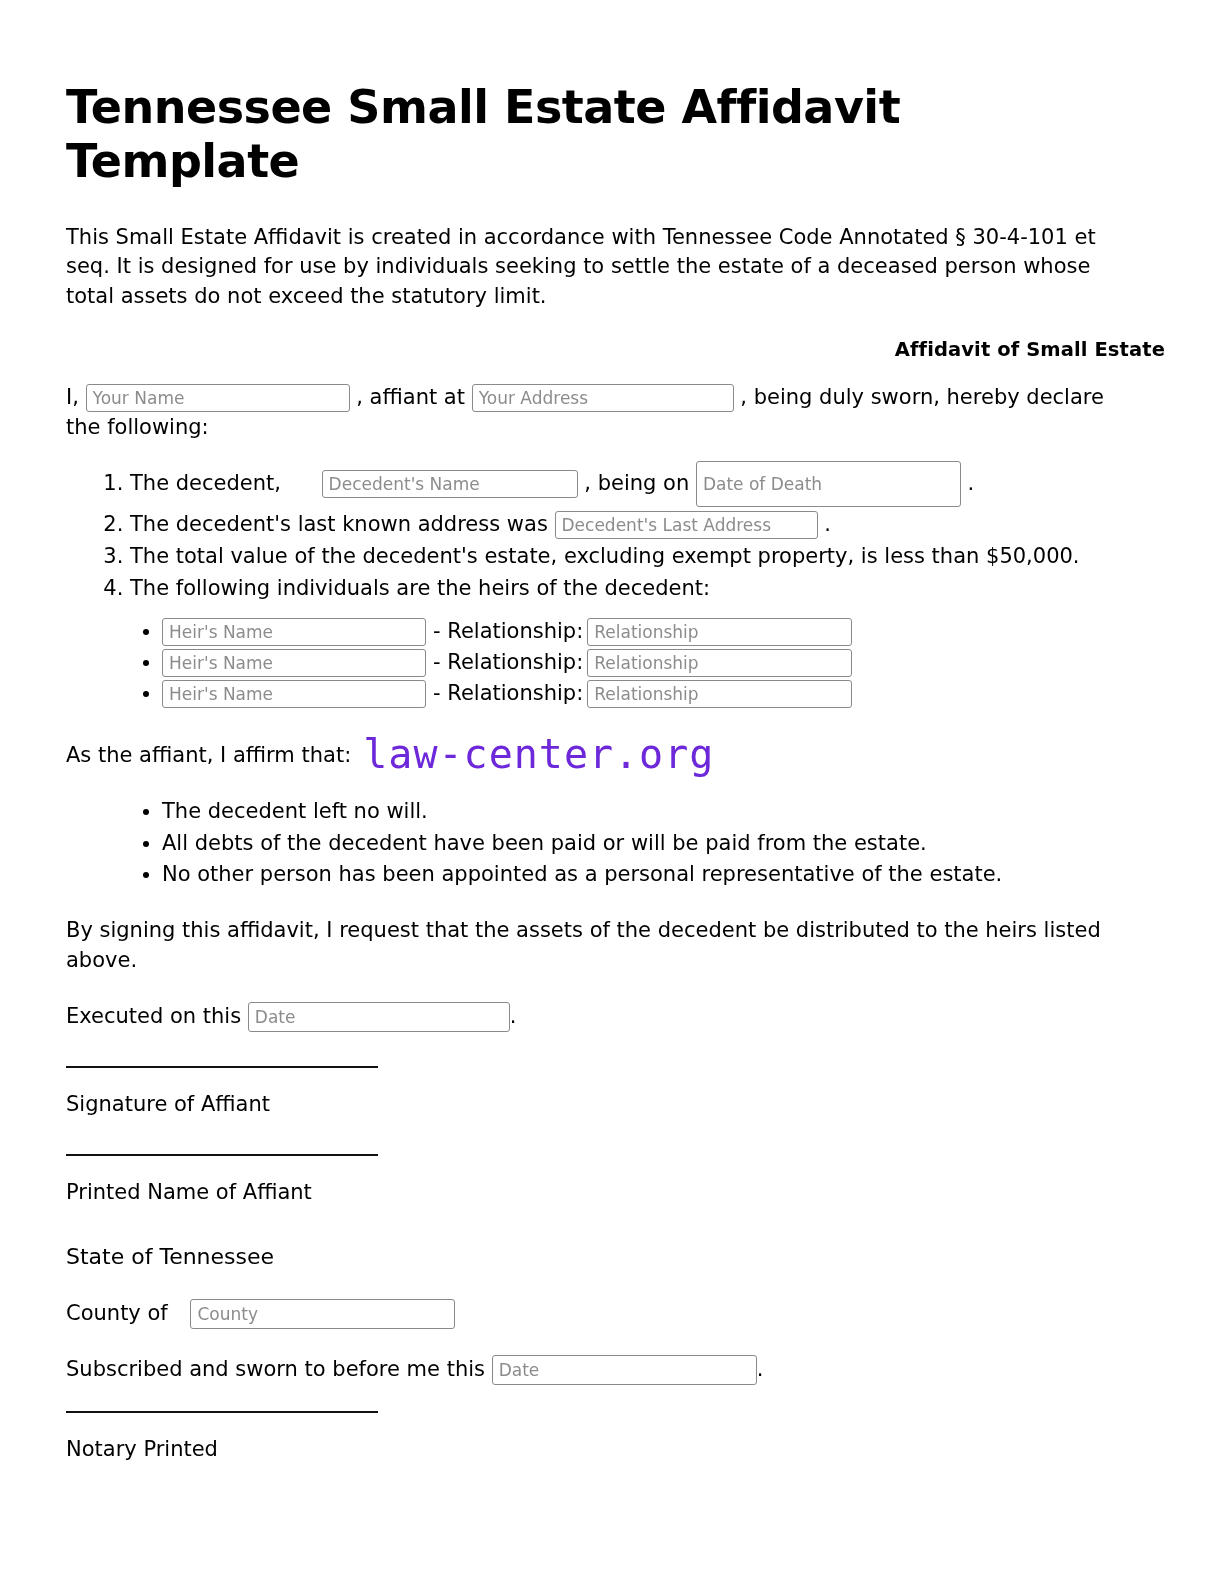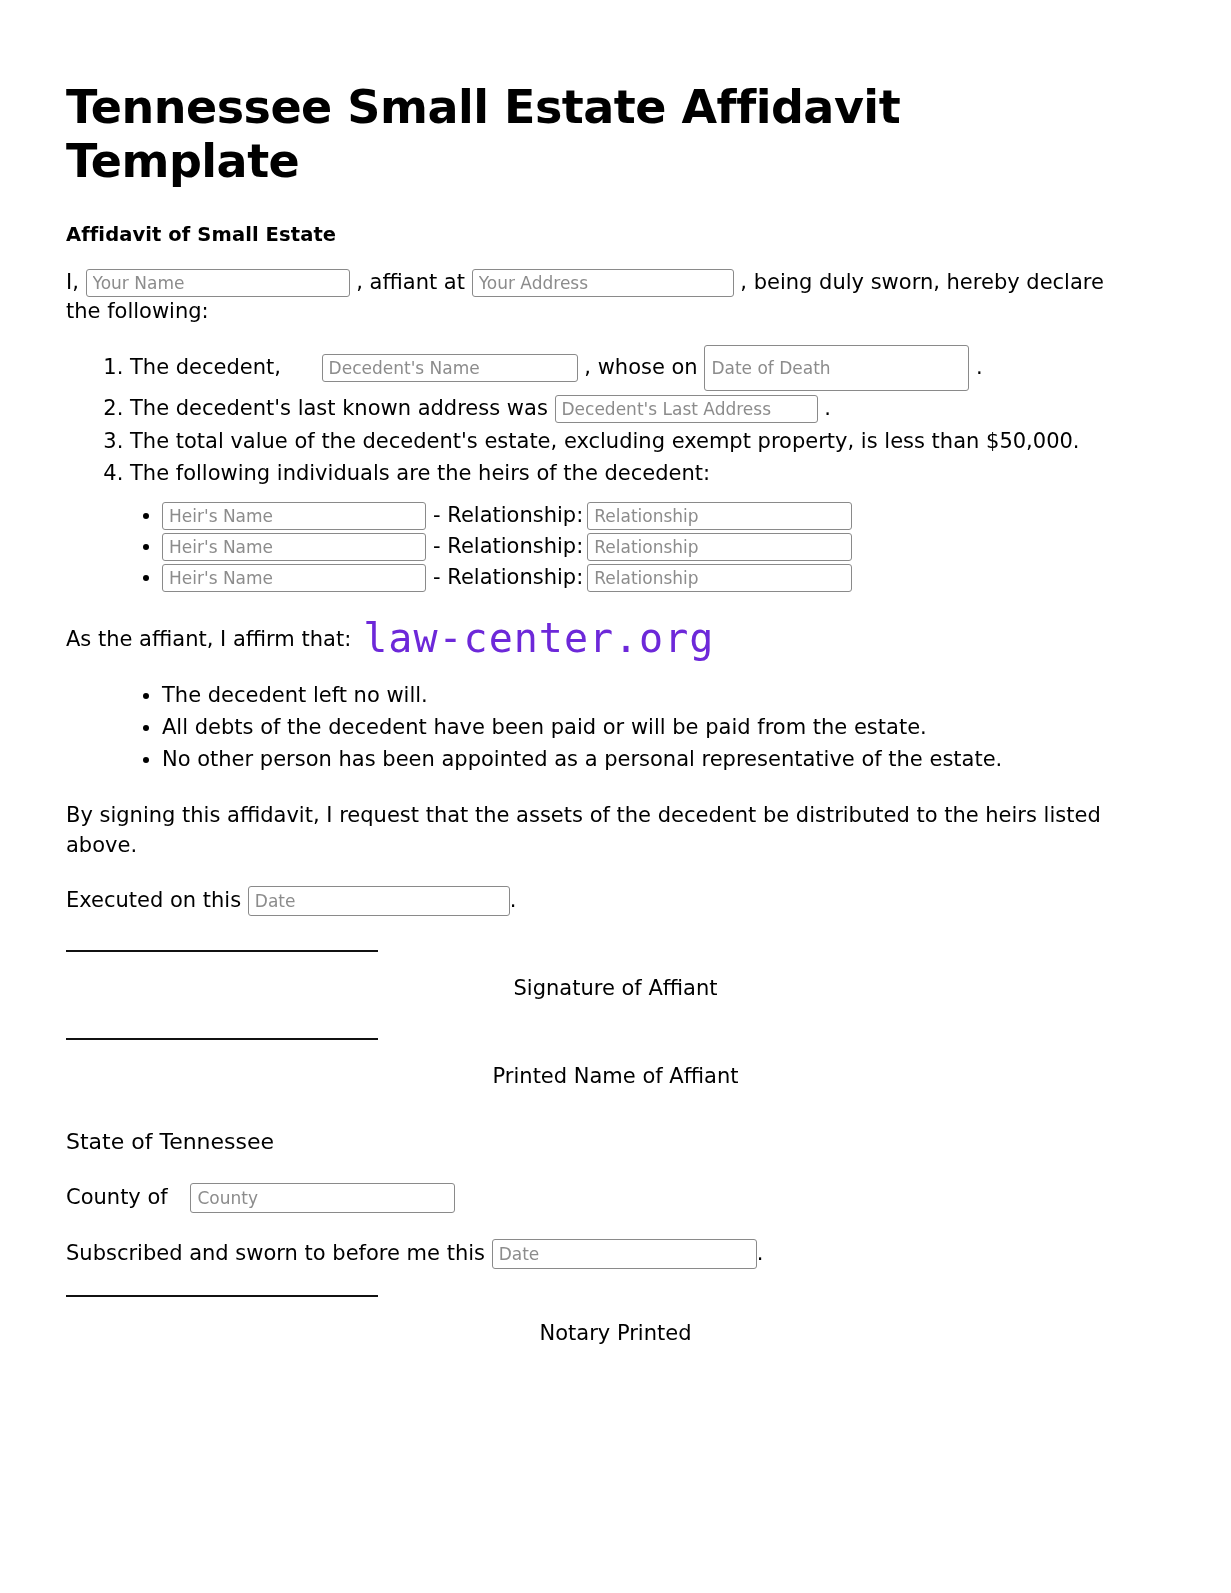--- a/index.html
+++ b/index.html
@@ -34,20 +34,21 @@
     font-size: 21px;
     line-height: 1.42;
     margin: 0 0 26px 0;
     max-width: 1062px;
   }
   h2.sec-head {
     font-size: 19.5px;
     font-weight: bold;
     margin: 0 0 22px 0;
     letter-spacing: 0.1px;
+    text-align: right;
   }
   .decl-line {
     font-size: 21px;
     line-height: 1.42;
     margin: 0 0 18px 0;
     max-width: 1070px;
   }
   input.fld {
     font-family: "DejaVu Sans", "Liberation Sans", sans-serif;
     font-size: 17px;
@@ -131,56 +132,56 @@
     width: 312px;
     height: 0;
     border: 0;
     border-top: 2.5px solid #111;
     margin: 0 0 22px 0;
   }
   .sig-label {
     font-size: 21px;
     line-height: 1.42;
     margin: 0 0 34px 0;
-    text-align: center;
   }
   .plain-line {
     font-size: 22px;
     line-height: 1.42;
     margin: 0 0 26px 0;
   }
   .field-line {
     font-size: 21px;
     line-height: 1.42;
     margin: 0 0 26px 0;
   }
 </style>
 </head>
 <body>
 
 <div class="page">
 
   <h1 class="doc-title">Tennessee Small Estate Affidavit Template</h1>
 
+  <p class="intro">This Small Estate Affidavit is created in accordance with Tennessee Code Annotated § 30-4-101 et seq. It is designed for use by individuals seeking to settle the estate of a deceased person whose total assets do not exceed the statutory limit.</p>
 
   <h2 class="sec-head">Affidavit of Small Estate</h2>
 
   <div class="decl-line">
     <span>I,</span>
     <input class="fld w-name" type="text" placeholder="Your Name" style="">
     <span>, affiant at</span>
     <input class="fld w-addr" type="text" placeholder="Your Address" style="">
     <span>, being duly sworn, hereby declare the following:</span>
   </div>
 
   <ol class="num-list">
     <li>
       <span>The decedent,</span>
       <input class="fld w-dec-name" type="text" placeholder="Decedent's Name" style="">
-      <span>, whose on</span>
+      <span>, being on</span>
       <input class="fld w-dod" type="text" placeholder="Date of Death" style="">
       <span>.</span>
     </li>
     <li>
       <span>The decedent's last known address was</span>
       <input class="fld w-dla" type="text" placeholder="Decedent's Last Address" style="">
       <span>.</span>
     </li>
     <li>The total value of the decedent's estate, excluding exempt property, is less than $50,000.</li>
     <li>The following individuals are the heirs of the decedent:</li>

